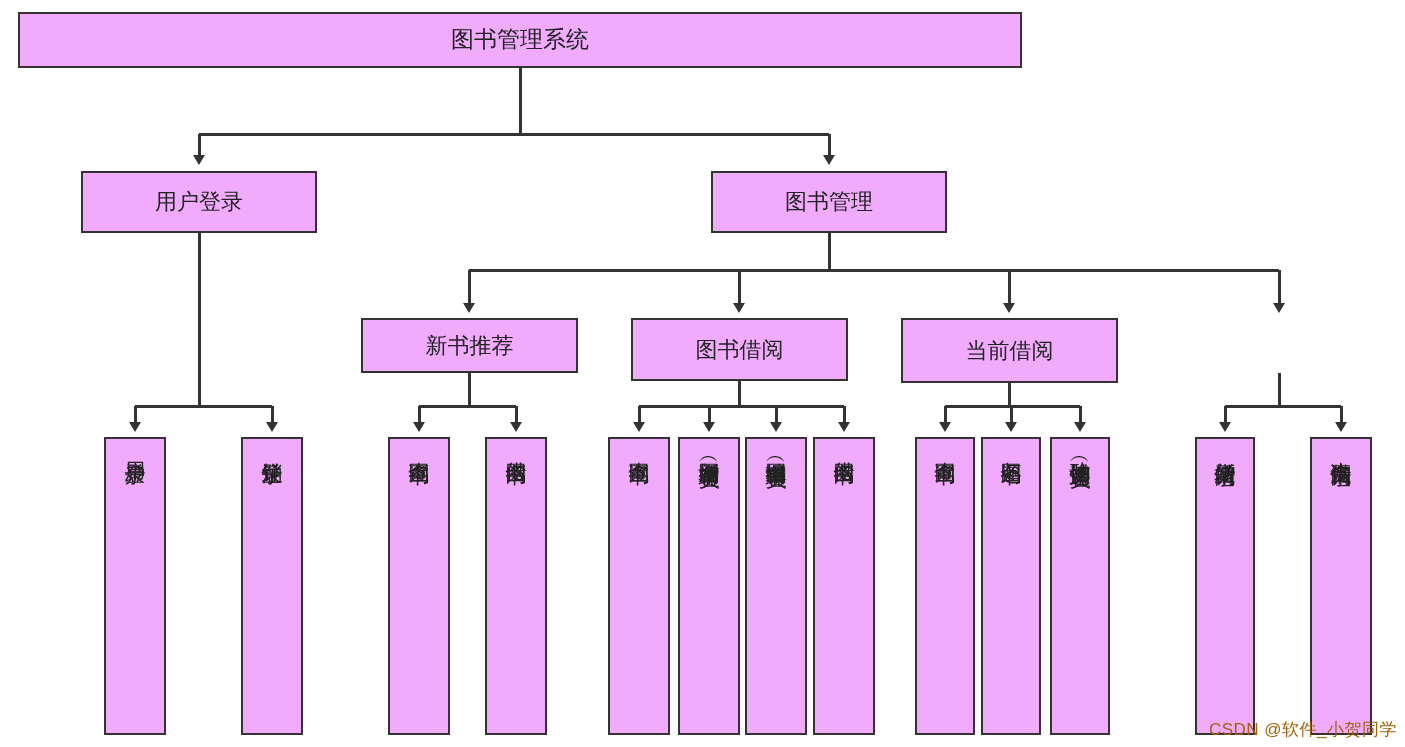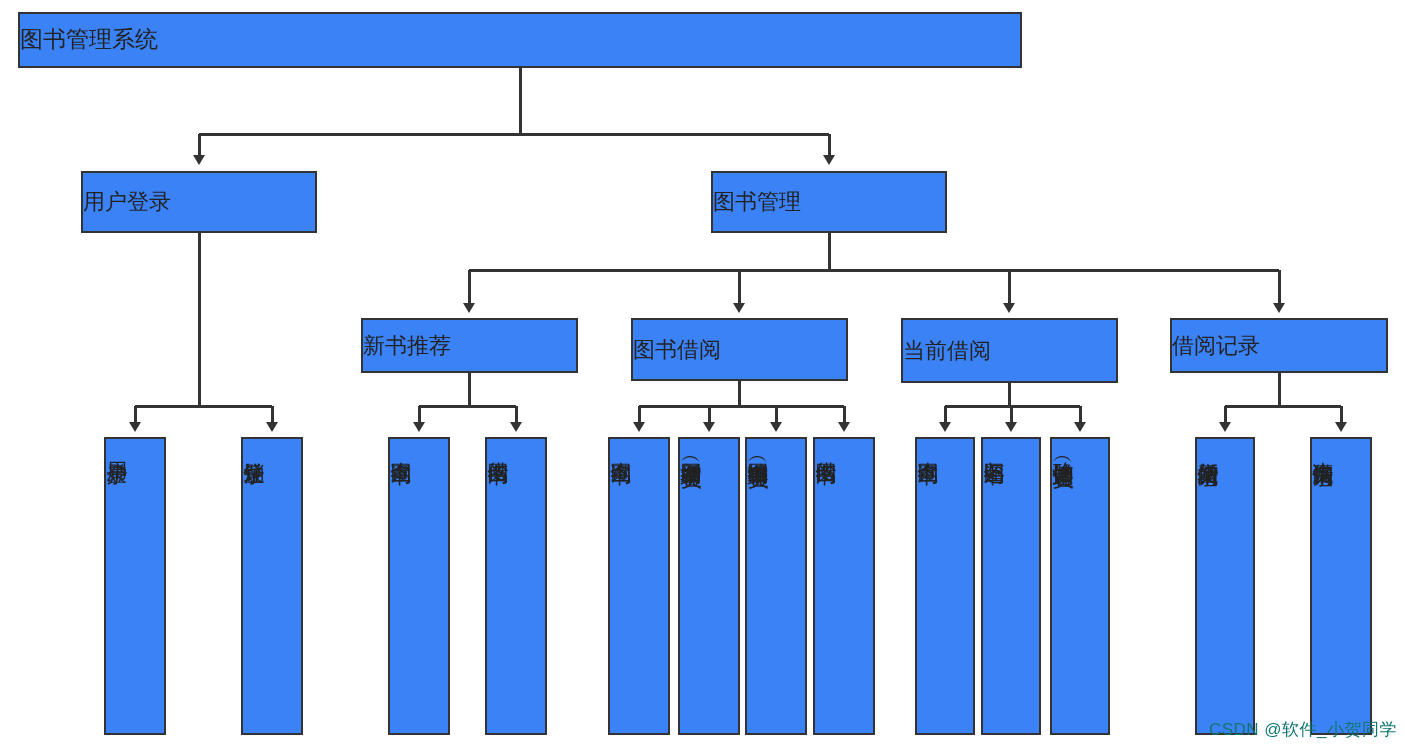--- a/index.html
+++ b/index.html
@@ -21,24 +21,25 @@
     position: absolute;
     left: 0;
     top: 0;
     width: 1405px;
     height: 747px;
     pointer-events: none;
   }
   .node {
     position: absolute;
     box-sizing: border-box;
-    background: #3b82f6;
+    background: #f0abfc;
     border: 2px solid #333333;
     display: flex;
     align-items: center;
+    justify-content: center;
     overflow: hidden;
   }
   .node-label {
     color: #222222;
     line-height: 1.18;
     text-align: center;
     white-space: pre-line;
   }
   .node.horizontal .node-label {
     font-size: 22px;
@@ -56,21 +57,21 @@
     line-height: 1.05;
   }
   .node.root .node-label {
     font-size: 23px;
   }
   .watermark {
     position: absolute;
     right: 8px;
     bottom: 6px;
     font-size: 17px;
-    color: #0f766e;
+    color: #a16207;
     letter-spacing: 0.5px;
     user-select: none;
   }
 </style>
 </head>
 <body>
 
 <div id="canvas">
 
   <svg id="edges" viewBox="0 0 1405 747" xmlns="http://www.w3.org/2000/svg">
@@ -137,23 +138,20 @@
 
   <div class="node horizontal" style="left:361px;top:318px;width:217px;height:55px;">
     <span class="node-label">新书推荐</span>
   </div>
   <div class="node horizontal" style="left:631px;top:318px;width:217px;height:63px;">
     <span class="node-label">图书借阅</span>
   </div>
   <div class="node horizontal" style="left:901px;top:318px;width:217px;height:65px;">
     <span class="node-label">当前借阅</span>
   </div>
-  <div class="node horizontal" style="left:1170px;top:318px;width:218px;height:55px;">
-    <span class="node-label">借阅记录</span>
-  </div>
 
   <div class="node vertical" style="left:104px;top:437px;width:62px;height:298px;">
     <span class="node-label">用户登录</span>
   </div>
   <div class="node vertical" style="left:241px;top:437px;width:62px;height:298px;">
     <span class="node-label">注销登录</span>
   </div>
   <div class="node vertical" style="left:388px;top:437px;width:62px;height:298px;">
     <span class="node-label">查询图书</span>
   </div>

